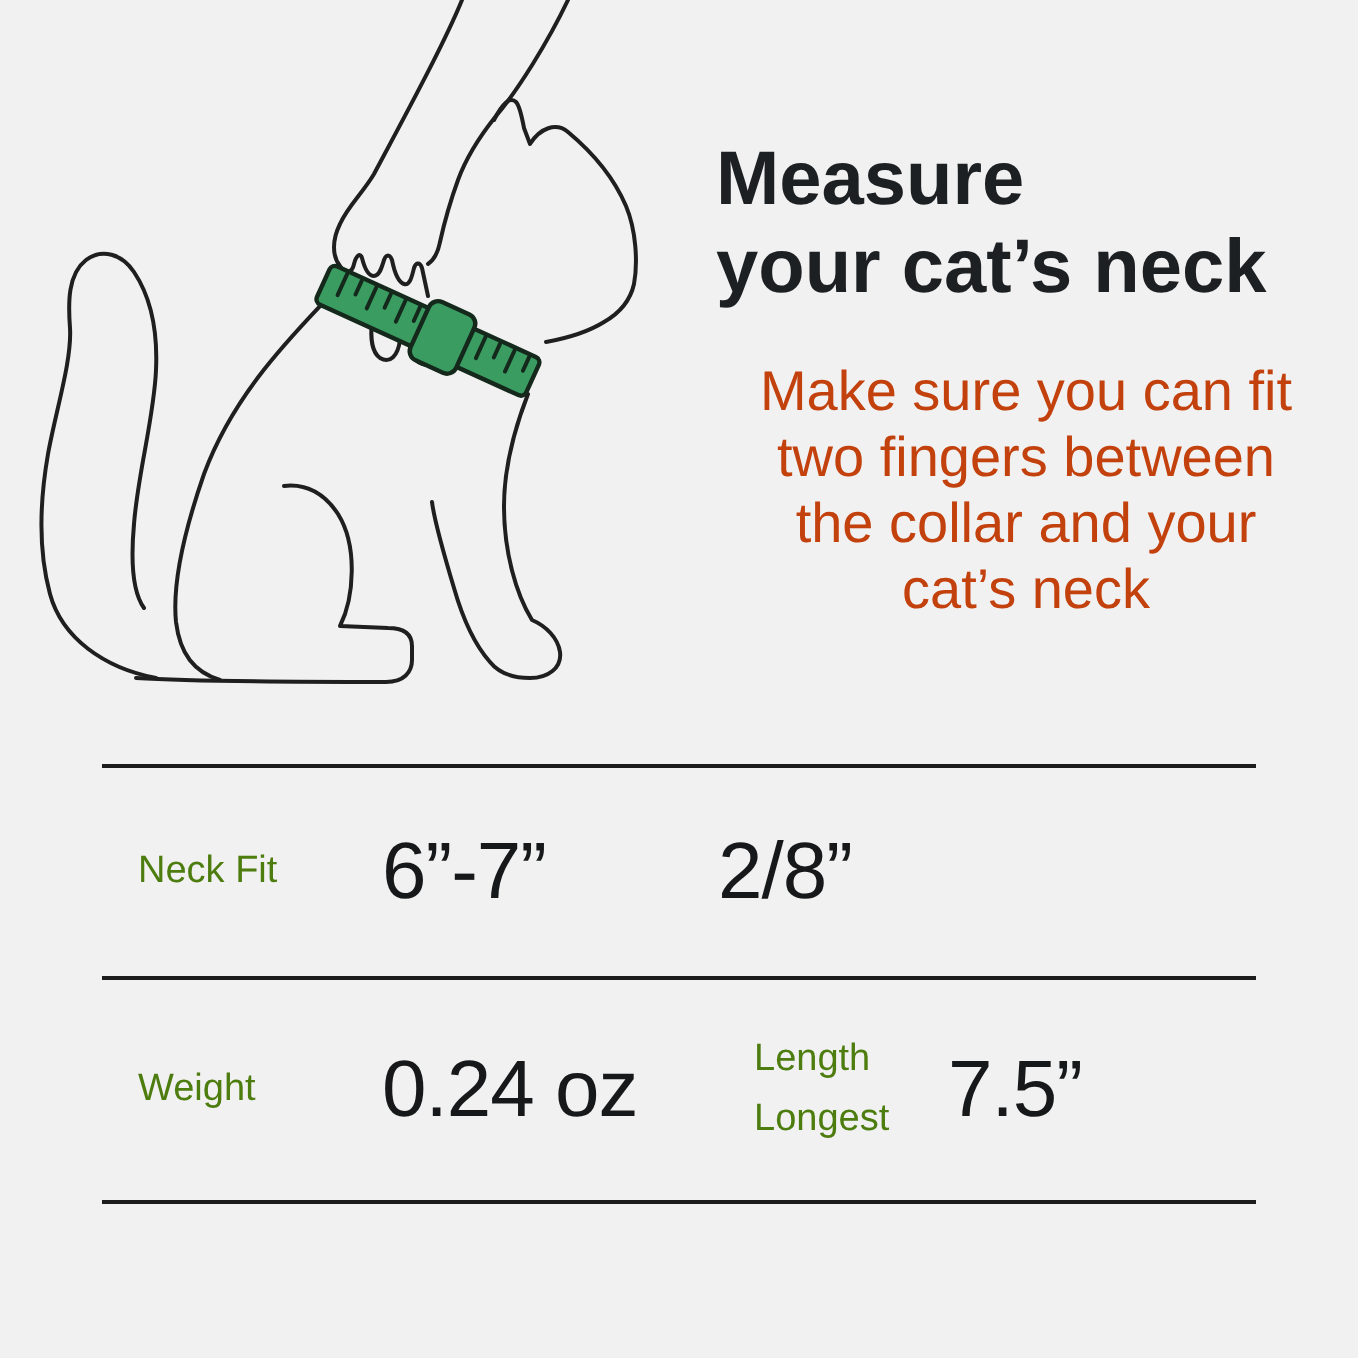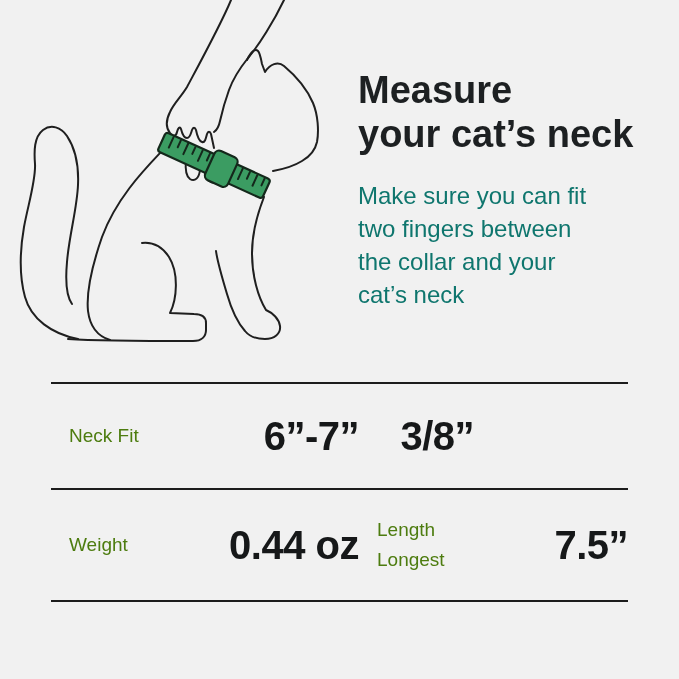--- a/index.html
+++ b/index.html
@@ -13,43 +13,43 @@
   }
   .canvas{position:absolute;inset:0;width:679px;height:521px;}
 
   
   .illustration{position:absolute;left:0;top:0;width:340px;height:352px;}
 
   
   .copy{position:absolute;left:358px;top:68px;width:310px;}
   .title{font-size:38px;line-height:44px;font-weight:700;color:#1d2022;letter-spacing:0;}
   .title div{white-space:nowrap;}
-  .intro{margin-top:23px;font-size:24px;line-height:33px;font-weight:400;color:#0f766e;}
+  .intro{margin-top:23px;font-size:28px;line-height:33px;font-weight:400;color:#c2410c;text-align:center;}
   .intro div{white-space:nowrap;}
 
   
   .specs{
     position:absolute;left:51px;top:382px;width:577px;
     border-top:2px solid #1c1c1c;
   }
   .spec-row{
     display:grid;
     grid-template-columns:140px 168px 115px 1fr;
     align-items:center;
     border-bottom:2px solid #1c1c1c;
   }
   .spec-row.r1{height:104px;}
   .spec-row.r2{height:110px;}
   .spec-label{
     font-size:19px;color:#4d7c0f;font-weight:400;
     padding-left:18px;line-height:30px;
   }
   .spec-value{
-    font-size:40px;font-weight:700;color:#161819;
-    text-align:right;letter-spacing:-0.5px;white-space:nowrap;
+    font-size:40px;font-weight:400;color:#161819;
+    text-align:left;letter-spacing:-0.5px;white-space:nowrap;
   }
 </style>
 </head>
 <body>
 
 <div class="canvas">
 
   <svg class="illustration" viewBox="0 0 340 352" fill="none" stroke="#1f1f1f" stroke-width="2" stroke-linecap="round" stroke-linejoin="round">
 
     <path d="M 231,0
@@ -148,25 +148,25 @@
       <div>two fingers between</div>
       <div>the collar and your</div>
       <div>cat’s neck</div>
     </div>
   </div>
 
   <div class="specs">
     <div class="spec-row r1">
       <div class="spec-label">Neck Fit</div>
       <div class="spec-value">6”-7”</div>
-      <div class="spec-value">3/8”</div>
+      <div class="spec-value">2/8”</div>
     </div>
     <div class="spec-row r2">
       <div class="spec-label">Weight</div>
-      <div class="spec-value">0.44 oz</div>
+      <div class="spec-value">0.24 oz</div>
       <div class="spec-label">
         <div>Length</div>
         <div>Longest</div>
       </div>
       <div class="spec-value">7.5”</div>
     </div>
   </div>
 
 </div>
 

